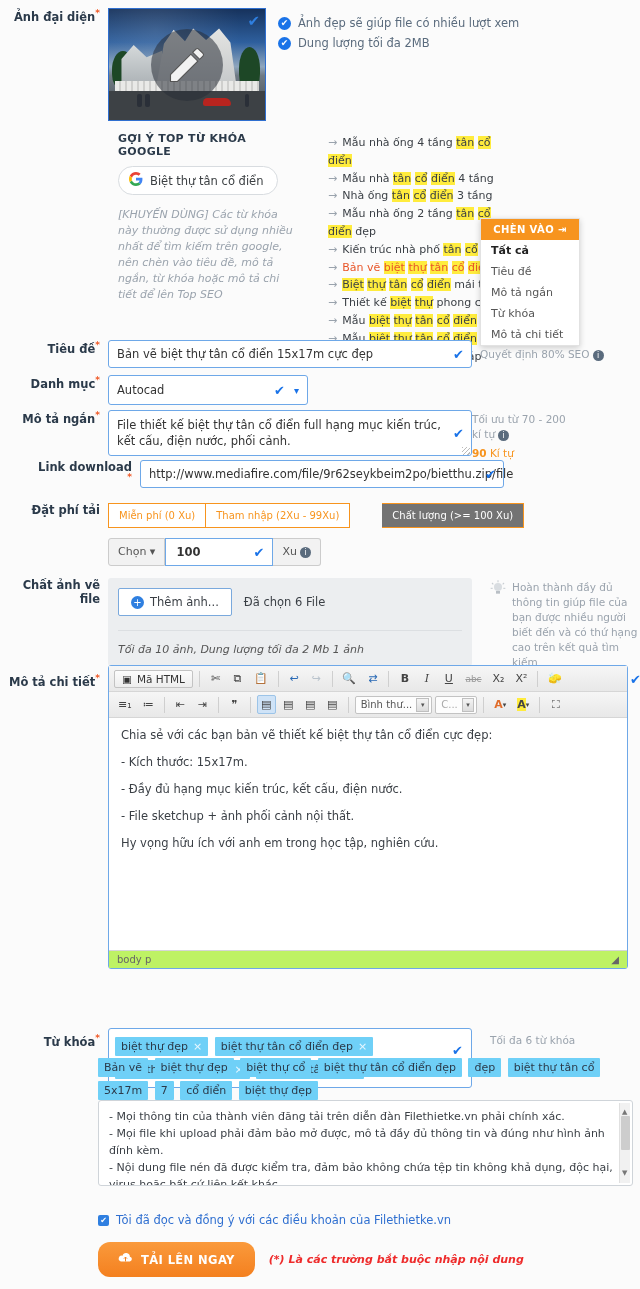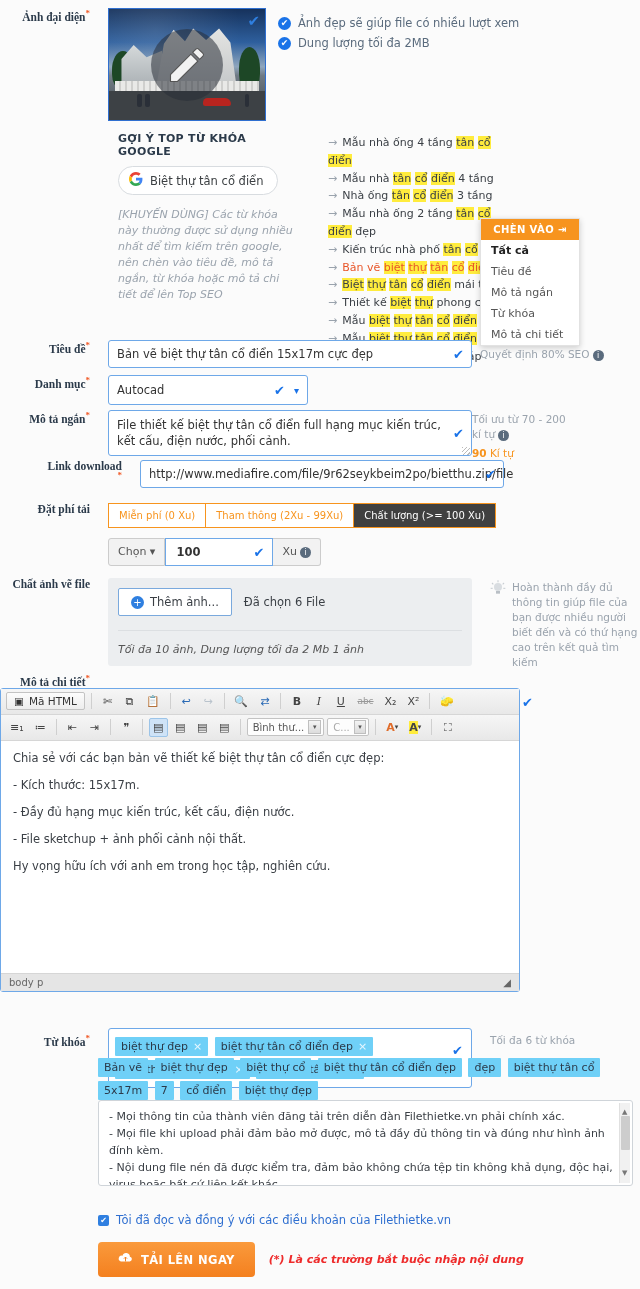--- a/index.html
+++ b/index.html
@@ -8,22 +8,22 @@
     width: 640px; height: 1289px;
     background: #fbfbfb;
     font-family: "DejaVu Sans", "Liberation Sans", sans-serif;
     font-size: 11px;
     color: #333;
     position: relative;
     overflow: hidden;
   }
   .row { display: flex; align-items: flex-start; }
   .lbl {
-    width: 108px; min-width:108px; text-align: right; padding-right: 18px;
-    font-weight: bold; color: #2b3a4a; font-size: 11.5px; font-family: Liberation Serif, serif;
+    width: 108px; min-width:108px; text-align: right; padding-right: 8px;
+    font-weight: bold; color: #2b3a4a; font-size: 11.5px;
   }
   .req { color: #f05a28; font-size: 9px; vertical-align: super; }
   .field { flex: 1; }
   .hint { color: #9aa3ad; font-size: 10.5px; line-height: 15px; }
 
   
   #avatar-block { position: absolute; left:0; top:8px; width:640px; }
   .thumb {
     width: 158px; height: 113px; border: 1px solid #2f6fd0; position: relative;
     background: linear-gradient(#1b3f77 0%, #2f5f9e 38%, #6b7d8c 58%, #5b5f63 68%, #45484b 100%);
@@ -107,21 +107,21 @@
     padding:6px 26px 6px 8px; font-size:11.5px; color:#333; line-height:16px;
     position:relative; overflow:hidden;
   }
   .resizer { position:absolute; right:2px; bottom:1px; width:8px; height:8px;
     background: repeating-linear-gradient(135deg,#bbb 0 1px,transparent 1px 3px); }
 
   
   .fees { display:flex; }
   .fee { border:1px solid #f7941e; padding:6px 10px; font-size:10px; color:#f7941e; background:#fff; }
   .fee + .fee { border-left:none; }
-  .fee.active { background:#404040; color:#fff; }
+  .fee.active { background:#737373; color:#fff;margin-left:32px; }
   .coin-row { display:flex; margin-top:10px; }
   .coin-sel { border:1px solid #ccc; background:#f2f2f2; padding:6px 9px; font-size:11px; color:#555; border-radius:3px 0 0 3px; }
   .coin-val { border:1px solid #6ea8e8; background:#fff; padding:6px 26px 6px 10px; font-size:11.5px;
      font-weight:bold; color:#333; width:108px; position:relative; }
   .coin-unit { border:1px solid #ccc; border-left:none; background:#f2f2f2; padding:6px 9px; font-size:11px; color:#555; border-radius:0 3px 3px 0; }
   .infoi { display:inline-flex; width:11px;height:11px;border-radius:50%;background:#5a6b7d;color:#fff;
      font-size:8px; align-items:center;justify-content:center; vertical-align:middle; margin-left:3px;}
 
   
   .imgbox { width:364px; background:#eceef0; border-radius:3px; padding:10px; }
@@ -141,21 +141,21 @@
   .tbtn.on { background:#cfe3f7; border-color:#9cc4e8; }
   .tsep { width:1px; height:16px; background:#cfcfcf; margin:0 3px; }
   .tcombo { display:inline-flex; align-items:center; gap:4px; border:1px solid #c3c3c3; background:#fdfdfd;
      height:18px; padding:0 2px 0 5px; font-size:10px; color:#555; border-radius:2px; }
   .tcombo .cb { width:13px;height:14px;background:linear-gradient(#f4f4f4,#dcdcdc);border:1px solid #bfbfbf;
      display:flex;align-items:center;justify-content:center;font-size:7px;color:#555;}
   .htmlbtn { display:inline-flex;align-items:center;gap:5px;border:1px solid #c3c3c3;
      background:linear-gradient(#fcfcfc,#ededed); padding:2px 7px; font-size:10.5px;color:#333;border-radius:2px;}
   .ed-body { height:232px; padding:10px 12px; font-size:11.5px; color:#3a3f45; line-height:15px; }
   .ed-body p { margin:0 0 12px 0; }
-  .ed-foot { background:#e5e5e5; border-top:1px solid #d6d6d6; padding:3px 8px; font-size:10px; color:#666;
+  .ed-foot { background:#bef264; border-top:1px solid #d6d6d6; padding:3px 8px; font-size:10px; color:#666;
      display:flex; justify-content:space-between; align-items:center; }
   .ed-tick { position:absolute; right:-14px; top:6px; color:#1a73e8; font-size:13px; font-weight:bold; }
 
   
   .tagbox { width:364px; border:1px solid #6ea8e8; border-radius:3px; background:#fff;
      padding:6px 26px 6px 6px; position:relative; }
   .tag { display:inline-flex; align-items:center; gap:5px; background:#6fd0f7; color:#2b3a4a;
      font-size:11px; padding:3px 6px; margin:2px 3px 2px 0; border-radius:1px; }
   .tag .x { color:#e8f7ff; font-size:11px; }
   .chips { margin:8px 0 0 0; }
@@ -166,21 +166,21 @@
   .terms { width:535px; height:86px; border:1px solid #cfd4d9; border-radius:3px; background:#fff;
      padding:7px 18px 7px 10px; font-size:11px; color:#3a3f45; line-height:17px; position:relative; overflow:hidden; }
   .scroll { position:absolute; right:2px; top:2px; bottom:2px; width:11px; background:#f1f1f1;
      border-left:1px solid #e0e0e0; }
   .scroll .thumbbar { position:absolute; left:1px; top:13px; width:9px; height:34px; background:#cdcdcd; border-radius:1px; }
   .scroll .ar { position:absolute; left:2px; font-size:7px; color:#777; }
   .agree { display:flex; align-items:center; gap:7px; font-size:11.5px; color:#2f6fd0; margin-top:12px; }
   .cbx { width:11px;height:11px;background:#2f7fe0;color:#fff;font-size:8px;
      display:flex;align-items:center;justify-content:center;border-radius:2px;}
   .upbtn { display:inline-flex; align-items:center; gap:8px; background:linear-gradient(#fa9a3c,#f4801f);
-     color:#fff; font-weight:bold; font-size:11.5px; padding:10px 20px; border-radius:4px; letter-spacing:.4px; }
+     color:#fff; font-weight:bold; font-size:11.5px; padding:10px 20px; border-radius:12px; letter-spacing:.4px; }
   .starnote { color:#ee2b2b; font-style:italic; font-weight:bold; font-size:11px; }
 </style>
 </head>
 <body>
 
 <div id="avatar-block" class="row">
   <div class="lbl">
     <span>Ảnh đại diện</span><span class="req">*</span>
   </div>
   <div style="width:170px;">
@@ -312,21 +312,21 @@
       <span class="tick">✔</span>
     </div>
   </div>
 </div>
 
 <div class="row" style="position:absolute; left:0; top:503px; width:640px;">
   <div class="lbl">Đặt phí tải</div>
   <div class="field">
     <div class="fees">
       <div class="fee">Miễn phí (0 Xu)</div>
-      <div class="fee">Tham thông (2Xu - 99Xu)</div>
+      <div class="fee">Tham nhập (2Xu - 99Xu)</div>
       <div class="fee active">Chất lượng (&gt;= 100 Xu)</div>
     </div>
     <div class="coin-row">
       <div class="coin-sel">
         <span>Chọn</span> <span>▾</span>
       </div>
       <div class="coin-val">
         <span>100</span>
         <span class="tick">✔</span>
       </div>
@@ -362,21 +362,21 @@
             <line x1="21" y1="4" x2="19" y2="6"></line>
             <line x1="1" y1="12" x2="4" y2="12"></line>
             <line x1="23" y1="12" x2="20" y2="12"></line>
           </g>
         </svg>
     </span>
     <span>Hoàn thành đầy đủ thông tin giúp file của bạn được nhiều người biết đến và có thứ hạng cao trên kết quả tìm kiếm</span>
   </div>
 </div>
 
-<div class="row" style="position:absolute; left:0; top:665px; width:640px;flex-direction:column;">
+<div class="row" style="position:absolute; left:0; top:665px; width:640px;">
   <div class="lbl" style="padding-top:8px;">
     <span>Mô tả chi tiết</span><span class="req">*</span>
   </div>
   <div class="field" style="position:relative;">
     <div class="editor">
       <div class="tb">
         <span class="htmlbtn">
           <span>▣</span>
           <span>Mã HTML</span>
         </span>

